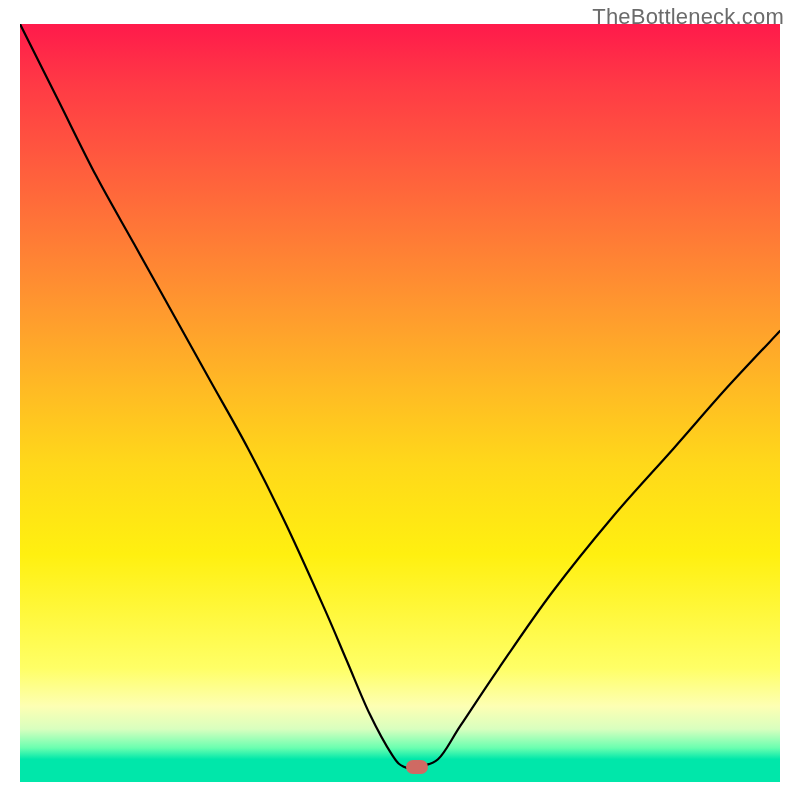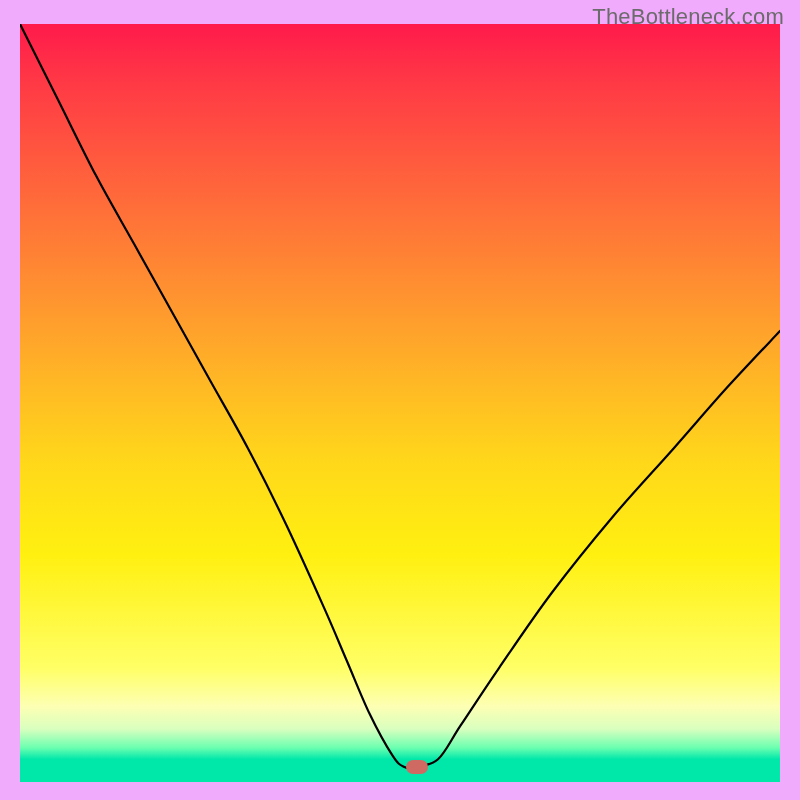--- a/index.html
+++ b/index.html
@@ -8,21 +8,21 @@
     width: 800px;
     height: 800px;
     background: #000;
     overflow: hidden;
     font-family: Arial, Helvetica, sans-serif;
   }
   .frame {
     position: relative;
     width: 800px;
     height: 800px;
-    background: #f0abfc;
+    background: #ffffff;
   }
   .watermark {
     position: absolute;
     top: 4px;
     right: 16px;
     color: #6b6b6b;
     font-size: 22px;
     font-weight: 400;
     letter-spacing: 0.2px;
     z-index: 10;

